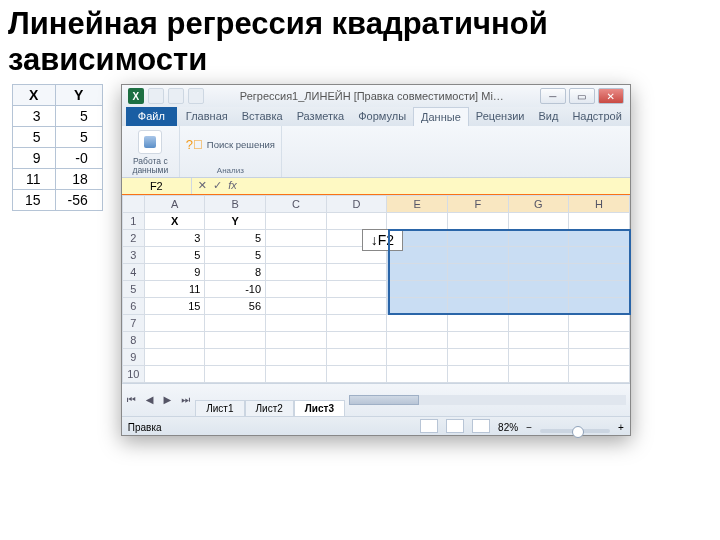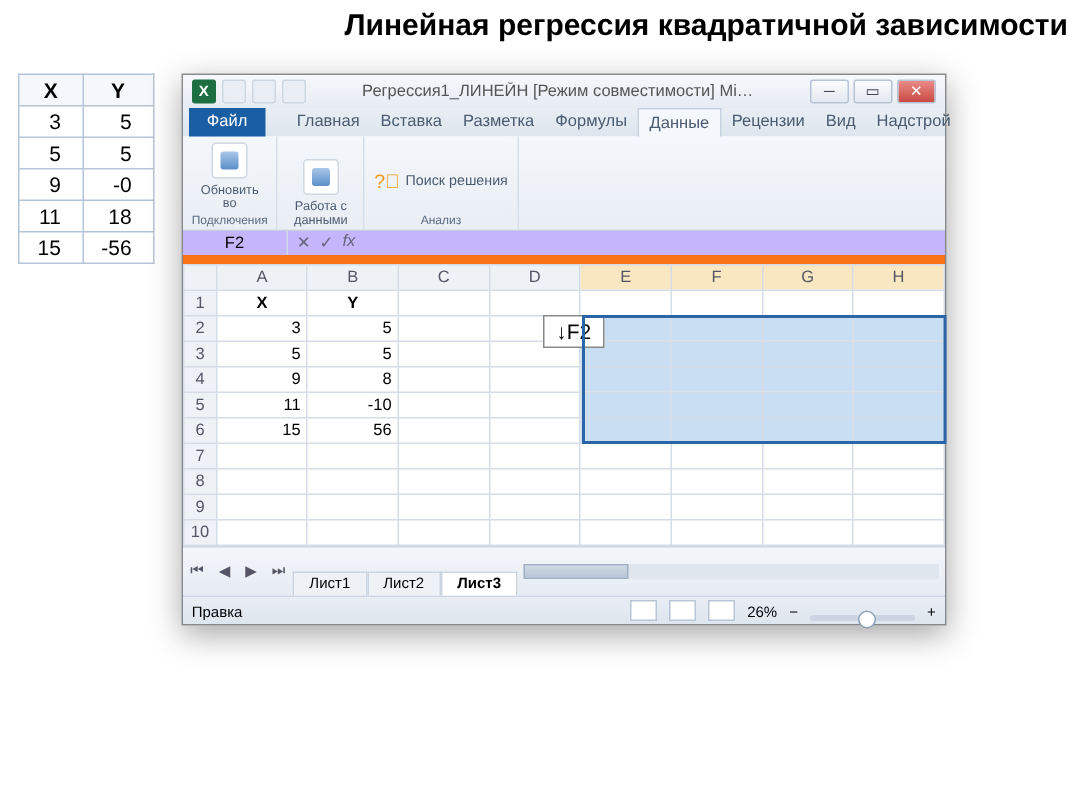--- a/index.html
+++ b/index.html
@@ -1,18 +1,18 @@
 <!DOCTYPE html>
 <html><head>
 <meta charset="utf-8">
 <style>
   * { box-sizing: border-box; }
   body { margin: 0; font-family: Arial, sans-serif; background: #fff; width: 720px; height: 540px; overflow: hidden; }
   .page { padding: 4px 8px; }
-  .title { font-size: 20px; font-weight: bold; margin: 2px 0 20px 0; text-align: right; }
+  .title { font-size: 31px; font-weight: bold; margin: 2px 0 6px 0; }
   .subrow { display: flex; align-items: center; gap: 90px; margin: 2px 0 8px 8px; }
   .linein-badge { background: #dde6ef; padding: 4px 10px; font-weight: bold; font-size: 15px; }
   .formula { font-family: 'Times New Roman', serif; font-style: italic; font-size: 22px; letter-spacing: 1px; }
   .formula sup { font-size: 14px; font-style: italic; }
 
   .content { display: flex; gap: 18px; align-items: flex-start; margin-left: 4px; }
 
   
   .small-table { border-collapse: collapse; font-size: 14px; }
   .small-table th, .small-table td { border: 1px solid #b5c4d6; padding: 2px 12px; text-align: center; min-width: 38px; }
@@ -25,34 +25,34 @@
   .titlebar .xicon { width: 16px; height: 16px; background: #1d6f42; color: #fff; font-weight: bold; font-size: 10px; display: flex; align-items: center; justify-content: center; border-radius: 2px; margin-right: 4px; }
   .qat { display: flex; gap: 4px; align-items: center; }
   .qat-btn { width: 16px; height: 16px; background: #e9eef4; border: 1px solid #cdd7e2; border-radius: 2px; }
   .titlebar .wtitle { flex: 1; text-align: center; color: #555; font-size: 11px; white-space: nowrap; overflow: hidden; }
   .winbtns { display: flex; gap: 3px; }
   .winbtn { width: 26px; height: 16px; background: linear-gradient(#fbfcfd,#e3e9f1); border: 1px solid #b8c4d3; border-radius: 2px; display: flex; align-items: center; justify-content: center; color: #445; font-size: 10px; }
   .winbtn.close { background: linear-gradient(#e98a86,#c94a43); color: #fff; }
 
   .tabstrip { display: flex; background: linear-gradient(#e9eef4,#dde5ee); padding: 0 4px; font-size: 11px; color: #4a5b70; }
   .tabbtn { padding: 3px 7px; cursor: default; }
-  .filetab { background: #1a5ea3; color: #fff; padding: 3px 12px; margin-right: 14px; }
+  .filetab { background: #1a5ea3; color: #fff; padding: 3px 12px; margin-right: 2px; }
   .tab-active { background: #f4f7fb; border: 1px solid #c6d1df; border-bottom: none; }
 
   .ribbon { display: flex; background: linear-gradient(#f4f7fb,#e9eef4); border-bottom: 1px solid #c6d1df; }
   .ribgrp { border-right: 1px solid #d6dfe9; padding: 4px 6px 2px 6px; text-align: center; display: flex; flex-direction: column; align-items: center; justify-content: flex-end; min-width: 58px; }
   .ribgrp .ribicon { width: 24px; height: 24px; background: #fff; border: 1px solid #d0d8e2; border-radius: 3px; margin-bottom: 3px; position: relative; }
   .ribgrp .ribicon::after { content: ""; position: absolute; inset: 5px; background: linear-gradient(#a9c6e8,#5b8fc8); border-radius: 2px; }
   .riblabel { font-size: 8.5px; color: #4a5b70; line-height: 1.05; }
   .ribfooter { font-size: 8px; color: #5a6b80; margin-top: 2px; }
   .ribgrp.search { flex-direction: row; gap: 4px; align-items: center; min-width: 90px; }
   .ribgrp.search .mag { font-size: 13px; color: #f29b1d; }
   .ribgrp.search .lab { font-size: 9.5px; color: #4a5b70; }
 
-  .namebox-row { display: flex; align-items: center; border-bottom: 6px solid #f97316; background: #c4b5fd; }
+  .namebox-row { display: flex; align-items: center; border-bottom: 1px solid #f97316; background: #fef9c3; }
   .namebox { width: 70px; padding: 2px 6px; border-right: 1px solid #d0d8e2; text-align: center; font-size: 11px; }
   .fx-icons { display: flex; gap: 6px; padding: 0 6px; color: #667; }
   .fx-icons span { font-size: 11px; }
   .formula-bar { flex: 1; padding: 2px 6px; }
 
   .sheet { position: relative; }
   .grid { border-collapse: collapse; width: 100%; table-layout: fixed; }
   .grid th, .grid td { border: 1px solid #d5dce5; font-size: 11px; height: 17px; text-align: right; padding: 0 4px; }
   .grid .rh { background: #eef2f7; text-align: center; font-weight: normal; color: #556; width: 22px; }
   .grid thead th { background: #eef2f7; text-align: center; font-weight: normal; color: #556; }
@@ -117,40 +117,34 @@
     </table>
 
     <div class="excel-win">
       <div class="titlebar">
         <div class="xicon">X</div>
         <div class="qat">
           <div class="qat-btn"></div>
           <div class="qat-btn"></div>
           <div class="qat-btn"></div>
         </div>
-        <div class="wtitle">Регрессия1_ЛИНЕЙН  [Режим совместимости]   Mi…</div>
+        <div class="wtitle">Регрессия1_ЛИНЕЙН  [Правка совместимости]   Mi…</div>
         <div class="winbtns">
           <div class="winbtn">─</div>
           <div class="winbtn">▭</div>
           <div class="winbtn close">✕</div>
         </div>
       </div>
 
       <div class="tabstrip">
         <div class="filetab">Файл</div>
         <div id="ribbon-tabs-holder" style="display:contents"><div class="tabbtn">Главная</div><div class="tabbtn">Вставка</div><div class="tabbtn">Разметка</div><div class="tabbtn">Формулы</div><div class="tabbtn tab-active">Данные</div><div class="tabbtn">Рецензии</div><div class="tabbtn">Вид</div><div class="tabbtn">Надстрой</div></div>
       </div>
 
       <div class="ribbon">
-        <div class="ribgrp">
-          <div class="ribicon"></div>
-          <div class="riblabel" style="white-space:pre-line">Обновить
-во</div>
-          <div class="ribfooter">Подключения</div>
-        </div>
         <div class="ribgrp">
           <div class="ribicon"></div>
           <div class="riblabel" style="white-space:pre-line">Работа с
 данными</div>
         </div>
         <div class="ribgrp search" style="flex-direction:column">
           <div style="display:flex;gap:4px;align-items:center">
             <span class="mag">?⃝</span>
             <span class="lab">Поиск решения</span>
           </div>
@@ -321,20 +315,20 @@
             <div class="scrollthumb"></div>
           </div>
       </div>
 
       <div class="statusbar">
         <span>Правка</span>
         <span class="spacer"></span>
         <div class="viewbtn"></div>
         <div class="viewbtn"></div>
         <div class="viewbtn"></div>
-        <span>26%</span>
+        <span>82%</span>
         <span>−</span>
         <div class="zoom-slider"></div>
         <span>+</span>
       </div>
     </div>
   </div>
 </div>
 
 </body></html>

